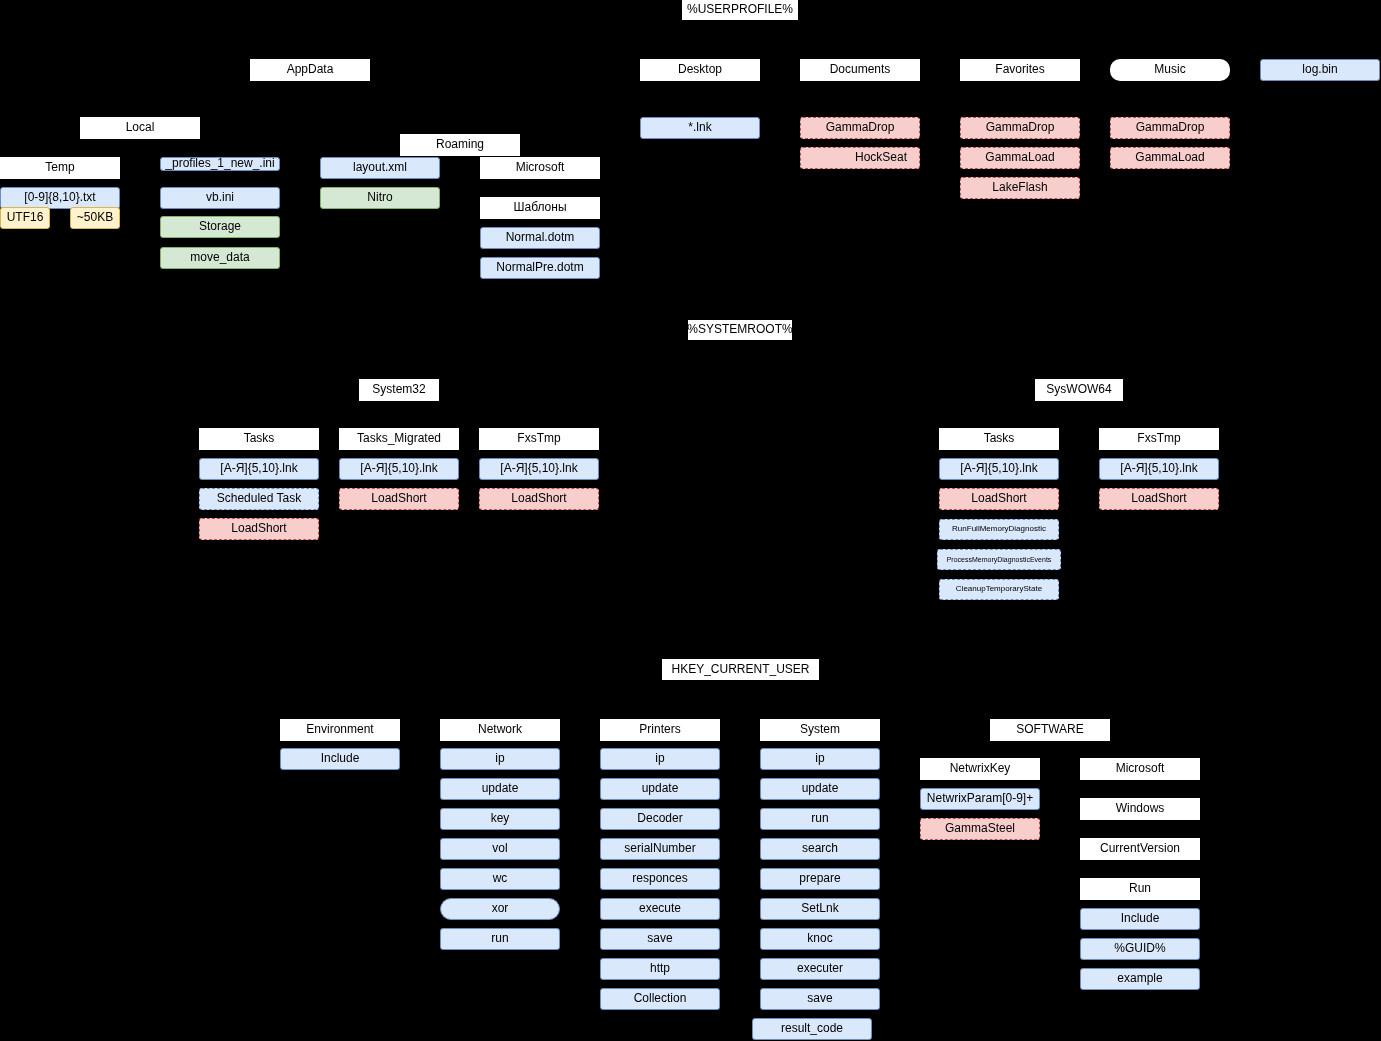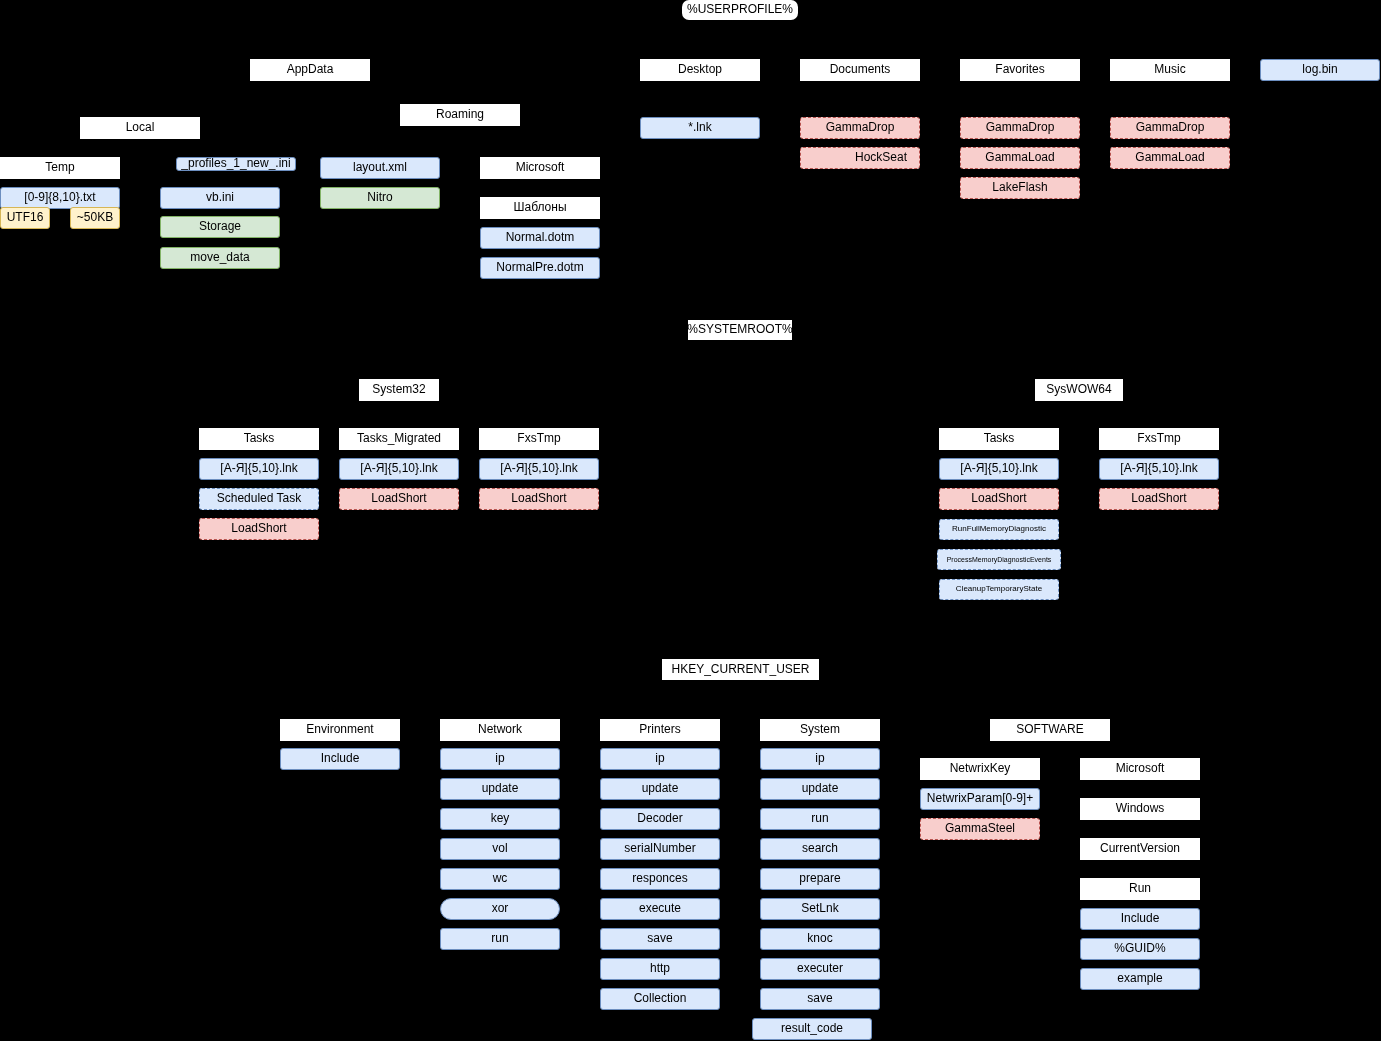--- a/index.html
+++ b/index.html
@@ -63,34 +63,34 @@
     border-radius: 3px;
   }
   .fs-small { font-size: 8px; }
   .fs-tiny  { font-size: 7px; }
 </style>
 </head>
 <body>
 
 <div id="canvas">
 
-  <div class="node n-title" style="left:682px;top:0px;width:116px;height:20px;border-radius:7px;">%USERPROFILE%</div>
+  <div class="node n-title" style="left:682px;top:0px;width:116px;height:20px;">%USERPROFILE%</div>
 
   <div class="node n-white" style="left:250px;top:59px;width:120px;height:22px;">AppData</div>
 
   <div class="node n-white" style="left:80px;top:117px;width:120px;height:22px;">Local</div>
 
-  <div class="node n-white" style="left:400px;top:104px;width:120px;height:22px;">Roaming</div>
+  <div class="node n-white" style="left:400px;top:134px;width:120px;height:22px;">Roaming</div>
 
   <div class="node n-white" style="left:0px;top:157px;width:120px;height:22px;">Temp</div>
   <div class="node n-blue" style="left:0px;top:187px;width:120px;height:22px;">[0-9]{8,10}.txt</div>
   <div class="node n-yellow" style="left:0px;top:207px;width:50px;height:22px;">UTF16</div>
   <div class="node n-yellow" style="left:70px;top:207px;width:50px;height:22px;">~50KB</div>
 
-  <div class="node n-blue" style="left:176px;top:157px;width:120px;height:14px;">_profiles_1_new_.ini</div>
+  <div class="node n-blue" style="left:160px;top:157px;width:120px;height:14px;">_profiles_1_new_.ini</div>
   <div class="node n-blue" style="left:160px;top:187px;width:120px;height:22px;">vb.ini</div>
   <div class="node n-green" style="left:160px;top:216px;width:120px;height:22px;">Storage</div>
   <div class="node n-green" style="left:160px;top:247px;width:120px;height:22px;">move_data</div>
 
   <div class="node n-blue" style="left:320px;top:157px;width:120px;height:22px;">layout.xml</div>
   <div class="node n-green" style="left:320px;top:187px;width:120px;height:22px;">Nitro</div>
 
   <div class="node n-white" style="left:480px;top:157px;width:120px;height:22px;">Microsoft</div>
   <div class="node n-white" style="left:480px;top:197px;width:120px;height:22px;">Шаблоны</div>
   <div class="node n-blue" style="left:480px;top:227px;width:120px;height:22px;">Normal.dotm</div>
@@ -101,21 +101,21 @@
 
   <div class="node n-white" style="left:800px;top:59px;width:120px;height:22px;">Documents</div>
   <div class="node n-pink-dashed" style="left:800px;top:117px;width:120px;height:22px;">GammaDrop</div>
   <div class="node n-pink-dashed" style="left:800px;top:147px;width:120px;height:22px;padding-left:42px;">HockSeat</div>
 
   <div class="node n-white" style="left:960px;top:59px;width:120px;height:22px;">Favorites</div>
   <div class="node n-pink-dashed" style="left:960px;top:117px;width:120px;height:22px;">GammaDrop</div>
   <div class="node n-pink-dashed" style="left:960px;top:147px;width:120px;height:22px;">GammaLoad</div>
   <div class="node n-pink-dashed" style="left:960px;top:177px;width:120px;height:22px;">LakeFlash</div>
 
-  <div class="node n-white" style="left:1110px;top:59px;width:120px;height:22px;">Music</div>
+  <div class="node n-white" style="left:1110px;top:59px;width:120px;height:22px;border-radius:10px;">Music</div>
   <div class="node n-pink-dashed" style="left:1110px;top:117px;width:120px;height:22px;">GammaDrop</div>
   <div class="node n-pink-dashed" style="left:1110px;top:147px;width:120px;height:22px;">GammaLoad</div>
 
   <div class="node n-blue" style="left:1260px;top:59px;width:120px;height:22px;">log.bin</div>
 
   <div class="node n-title" style="left:688px;top:320px;width:104px;height:20px;">%SYSTEMROOT%</div>
 
   <div class="node n-white" style="left:359px;top:379px;width:80px;height:22px;">System32</div>
 
   <div class="node n-white" style="left:199px;top:428px;width:120px;height:22px;">Tasks</div>

